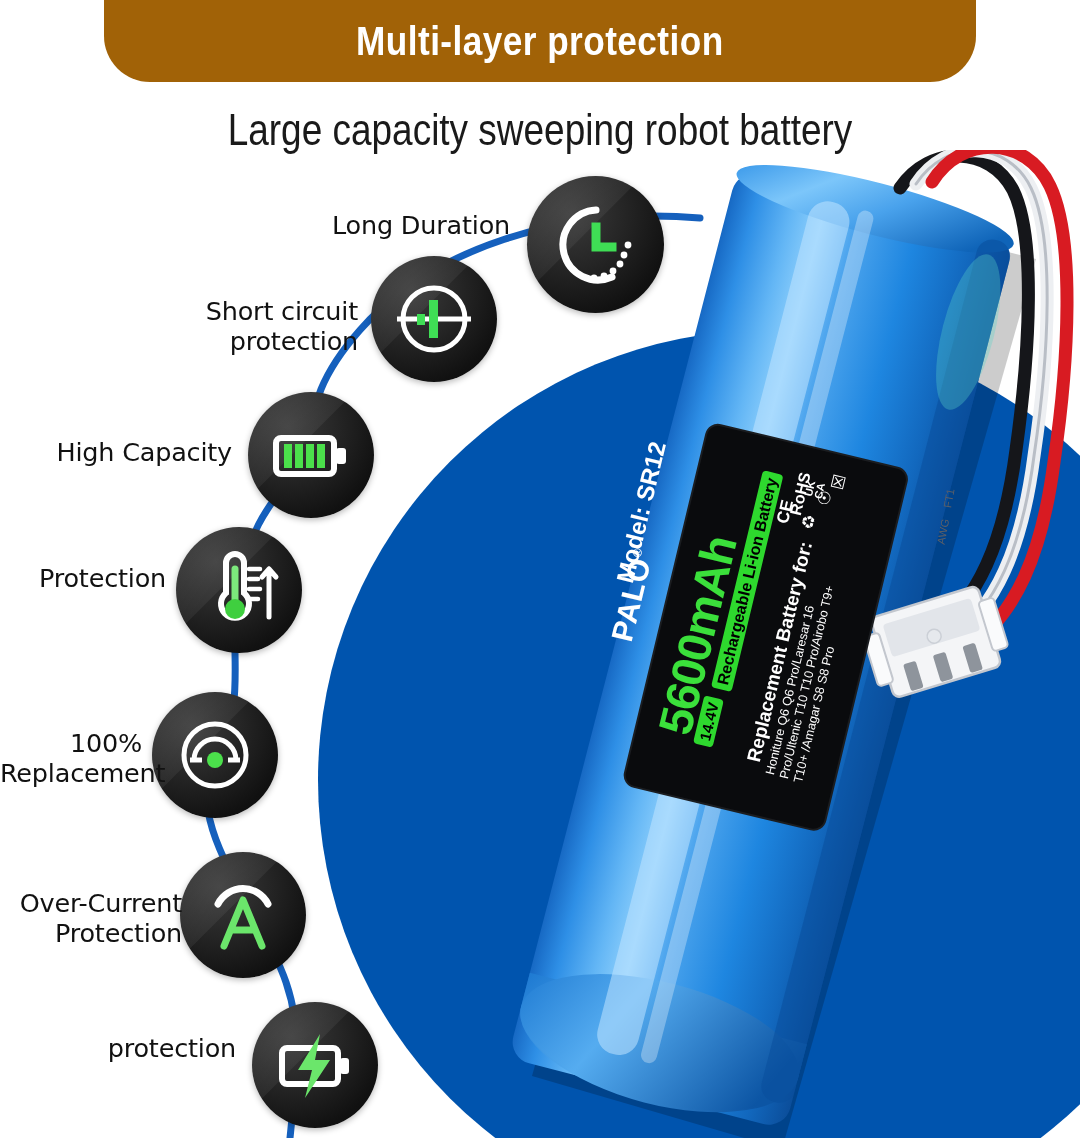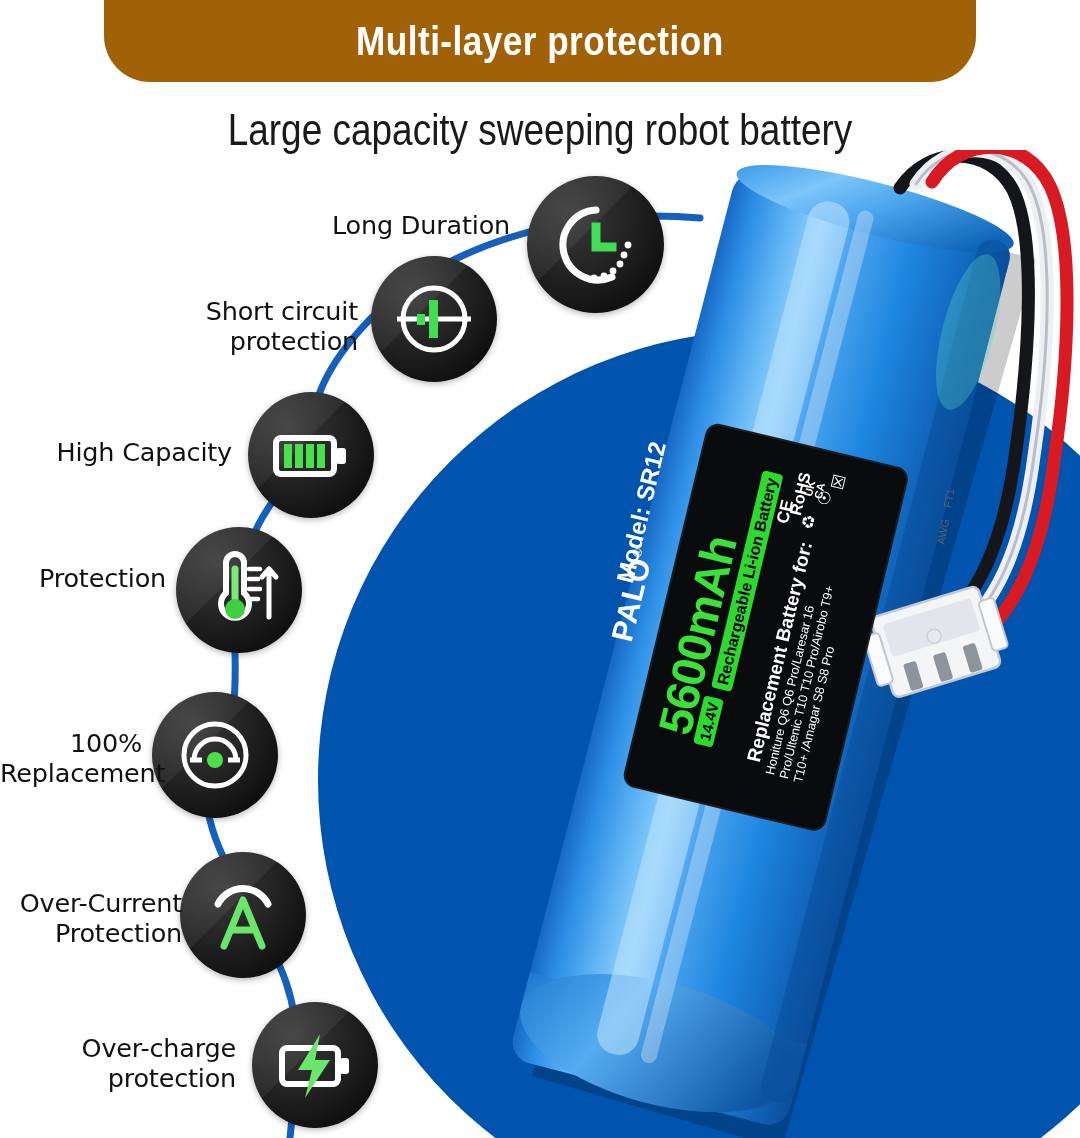--- a/index.html
+++ b/index.html
@@ -300,15 +300,14 @@
 </div>
 
 <div class="node" style="left:252px;top:1002px;width:126px;height:126px;">
   <svg width="86" height="86" viewBox="0 0 86 86">
     <rect x="10" y="26" width="56" height="36" rx="5" fill="none" stroke="#ffffff" stroke-width="6"></rect>
     <rect x="68" y="36" width="9" height="16" rx="3" fill="#ffffff"></rect>
     <path d="M 48,12 L 26,48 L 40,48 L 33,76 L 58,38 L 43,38 Z" fill="#6BE66B"></path>
   </svg>
 </div>
 <div class="flabel right" style="left:20px;top:1033px;width:216px;">
-  <div>Over-charge</div>
   <div>protection</div>
 </div>
 
 </body></html>

